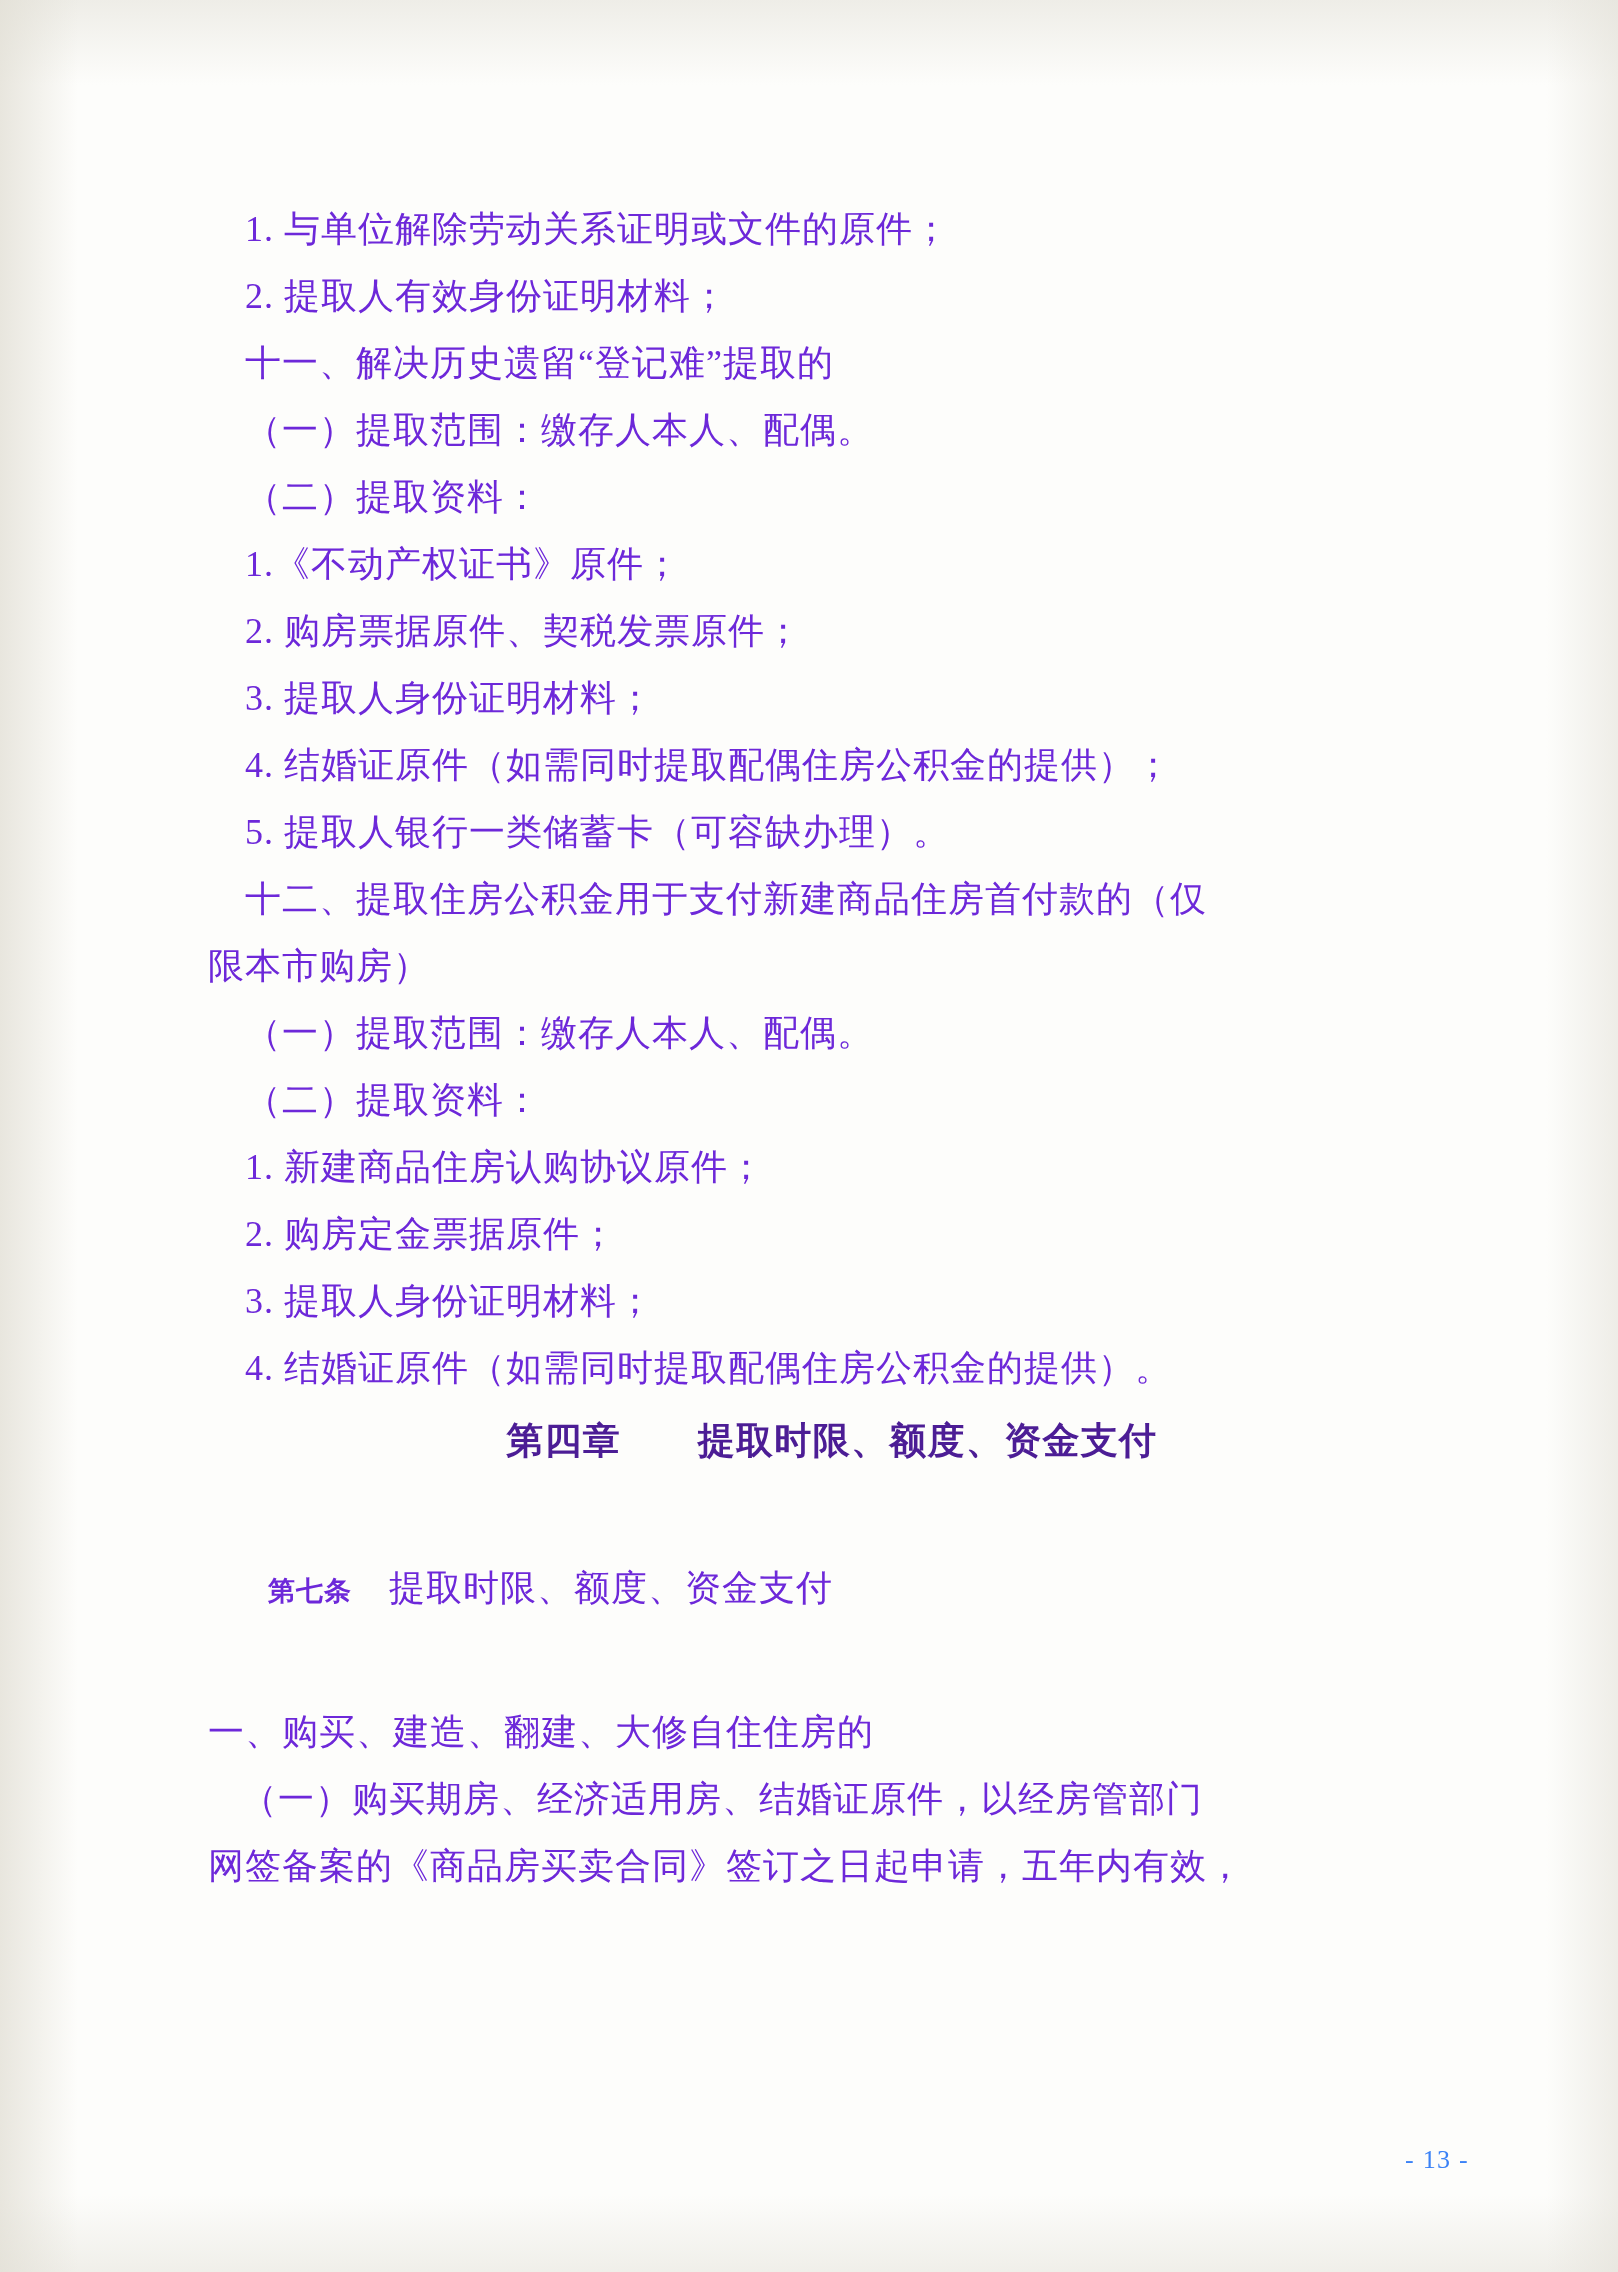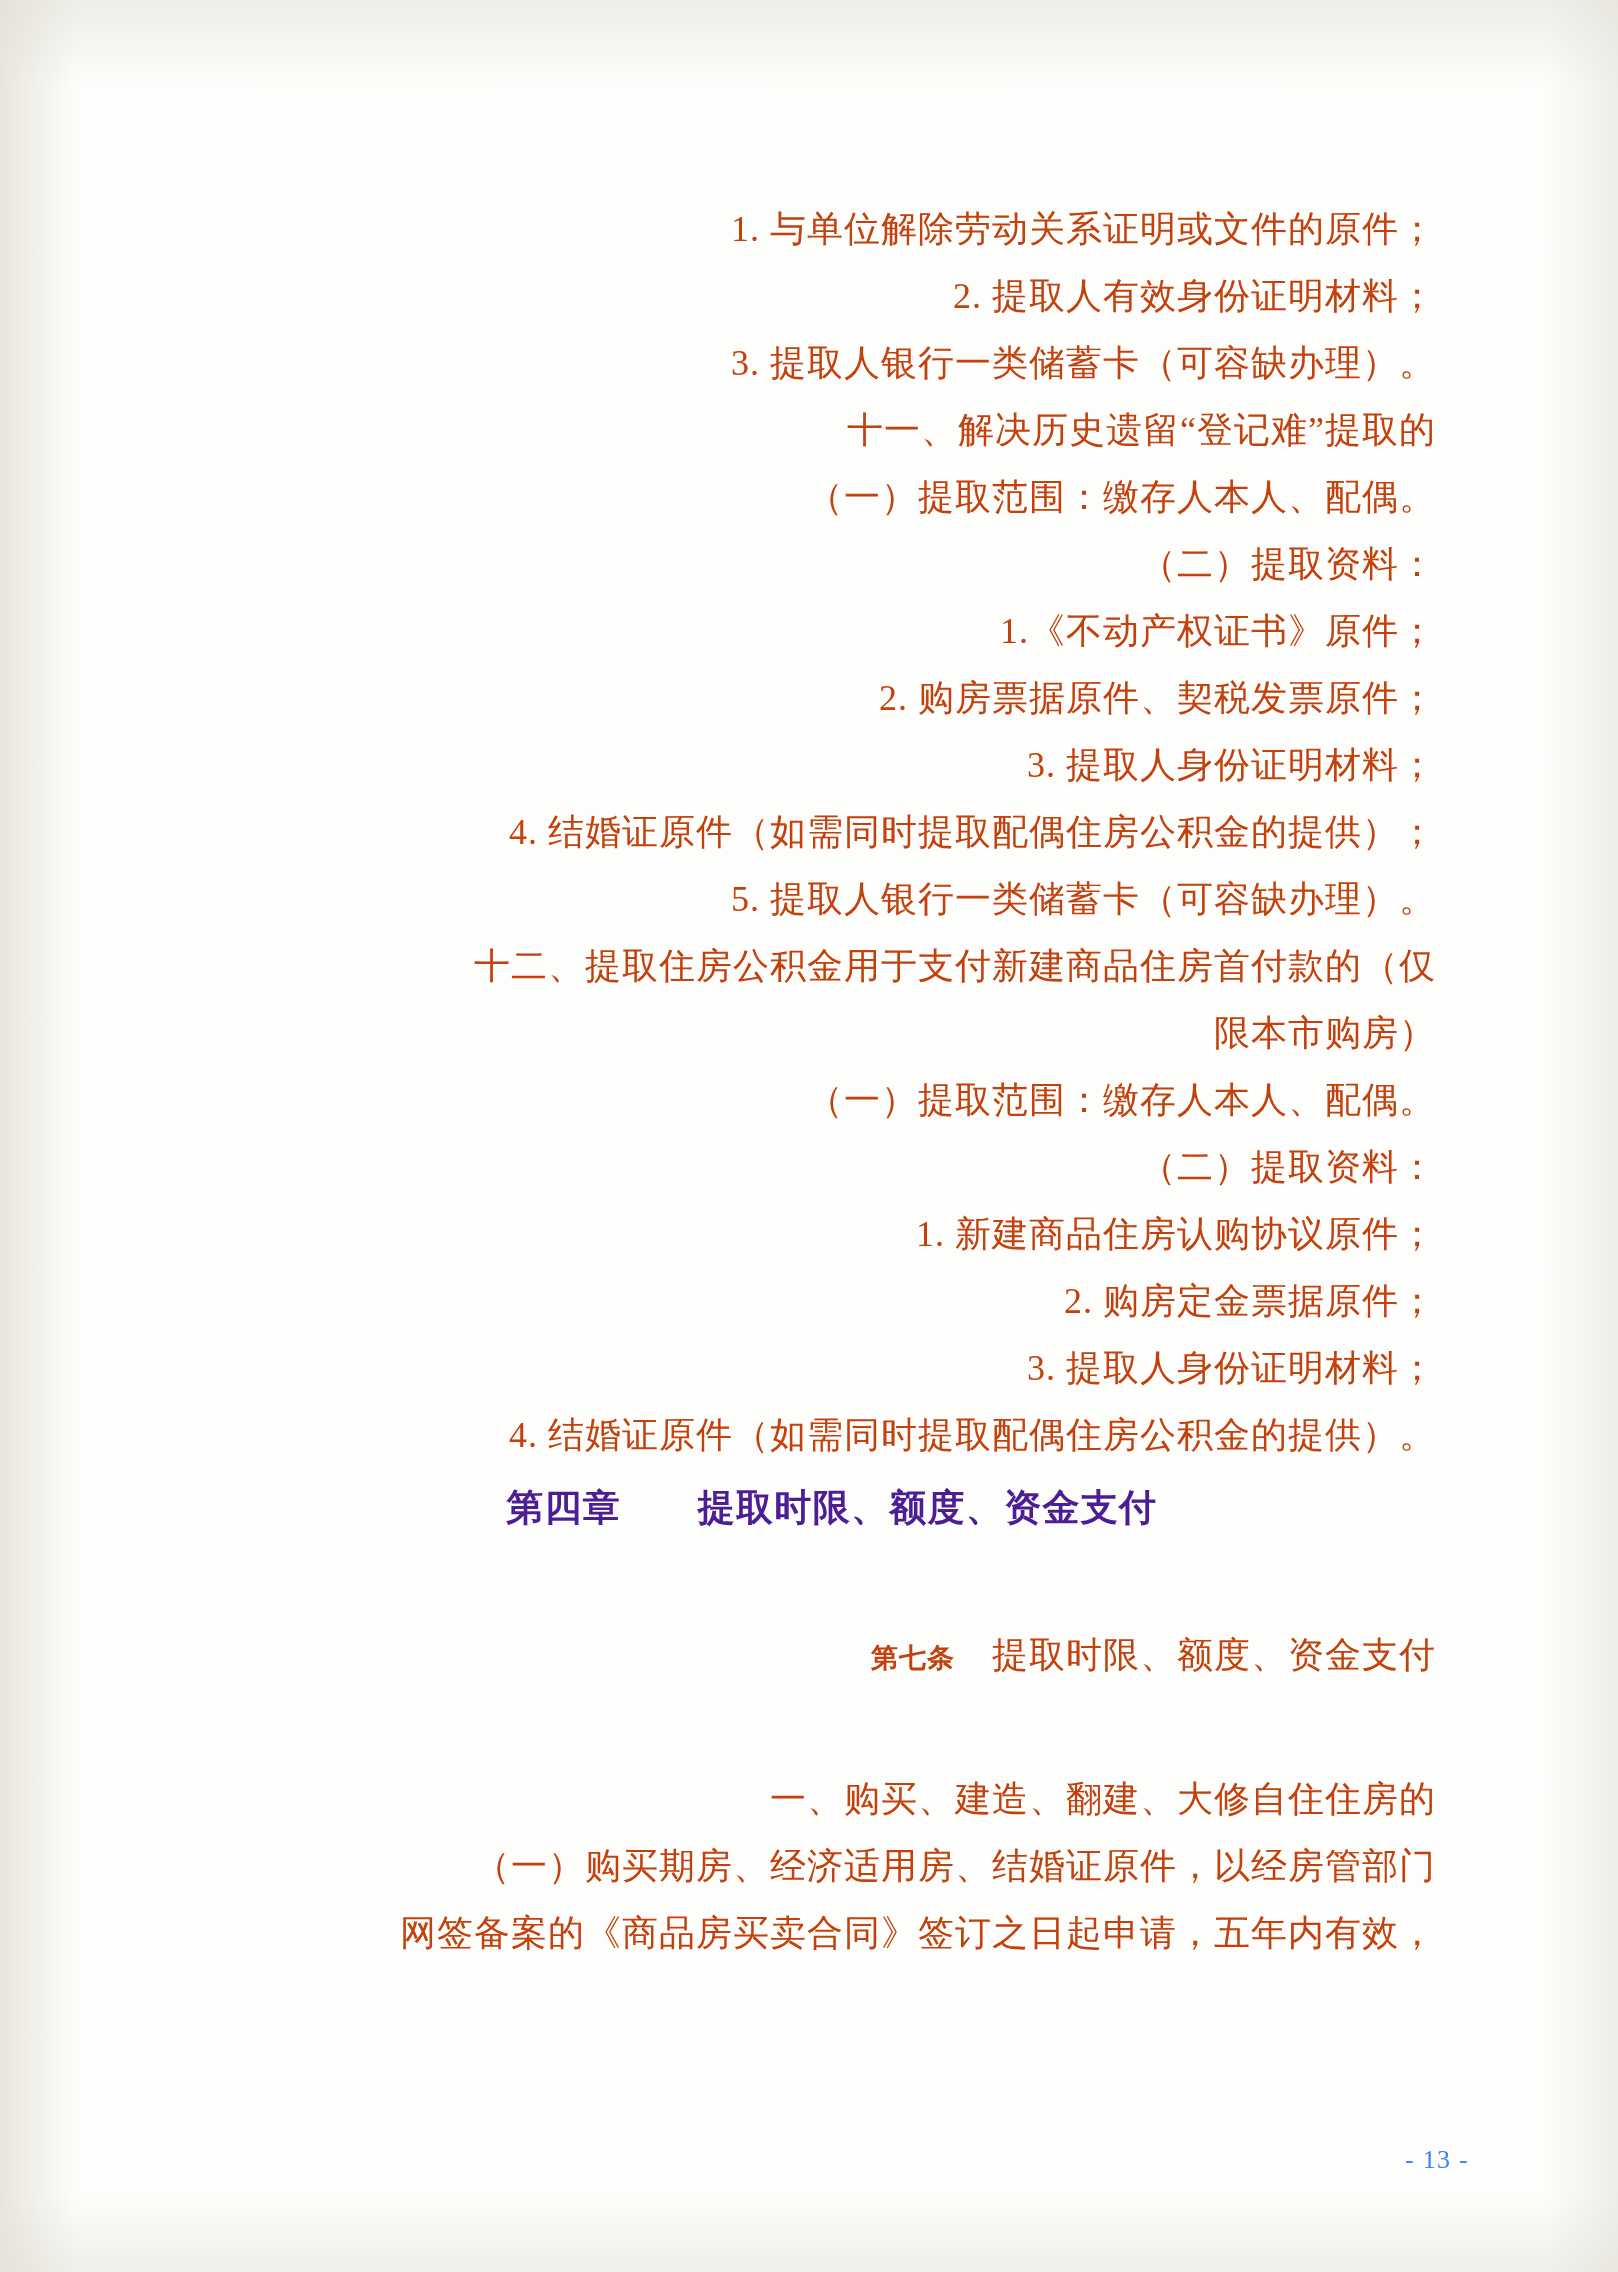--- a/index.html
+++ b/index.html
@@ -38,23 +38,22 @@
   .content {
     position: absolute;
     left: 208px;
     top: 196px;
     width: 1228px;
   }
   .line {
     font-size: 36px;
     line-height: 67px;
     letter-spacing: 1px;
-    color: #c2410c;
+    color: #6d28d9;
     white-space: pre;
-    text-align: right;
   }
   .indent {
     padding-left: 37px;
   }
   .indent2 {
     padding-left: 33px;
   }
   .noindent {
     padding-left: 0;
   }
@@ -89,21 +88,20 @@
   }
 </style>
 </head>
 <body>
 
 <div class="page">
   <div class="content">
 
     <div class="line indent">1. 与单位解除劳动关系证明或文件的原件；</div>
     <div class="line indent">2. 提取人有效身份证明材料；</div>
-    <div class="line indent">3. 提取人银行一类储蓄卡（可容缺办理）。</div>
     <div class="line indent">十一、解决历史遗留“登记难”提取的</div>
     <div class="line indent">（一）提取范围：缴存人本人、配偶。</div>
     <div class="line indent">（二）提取资料：</div>
     <div class="line indent">1.《不动产权证书》原件；</div>
     <div class="line indent">2. 购房票据原件、契税发票原件；</div>
     <div class="line indent">3. 提取人身份证明材料；</div>
     <div class="line indent">4. 结婚证原件（如需同时提取配偶住房公积金的提供）；</div>
     <div class="line indent">5. 提取人银行一类储蓄卡（可容缺办理）。</div>
     <div class="line indent">十二、提取住房公积金用于支付新建商品住房首付款的（仅</div>
     <div class="line noindent">限本市购房）</div>

